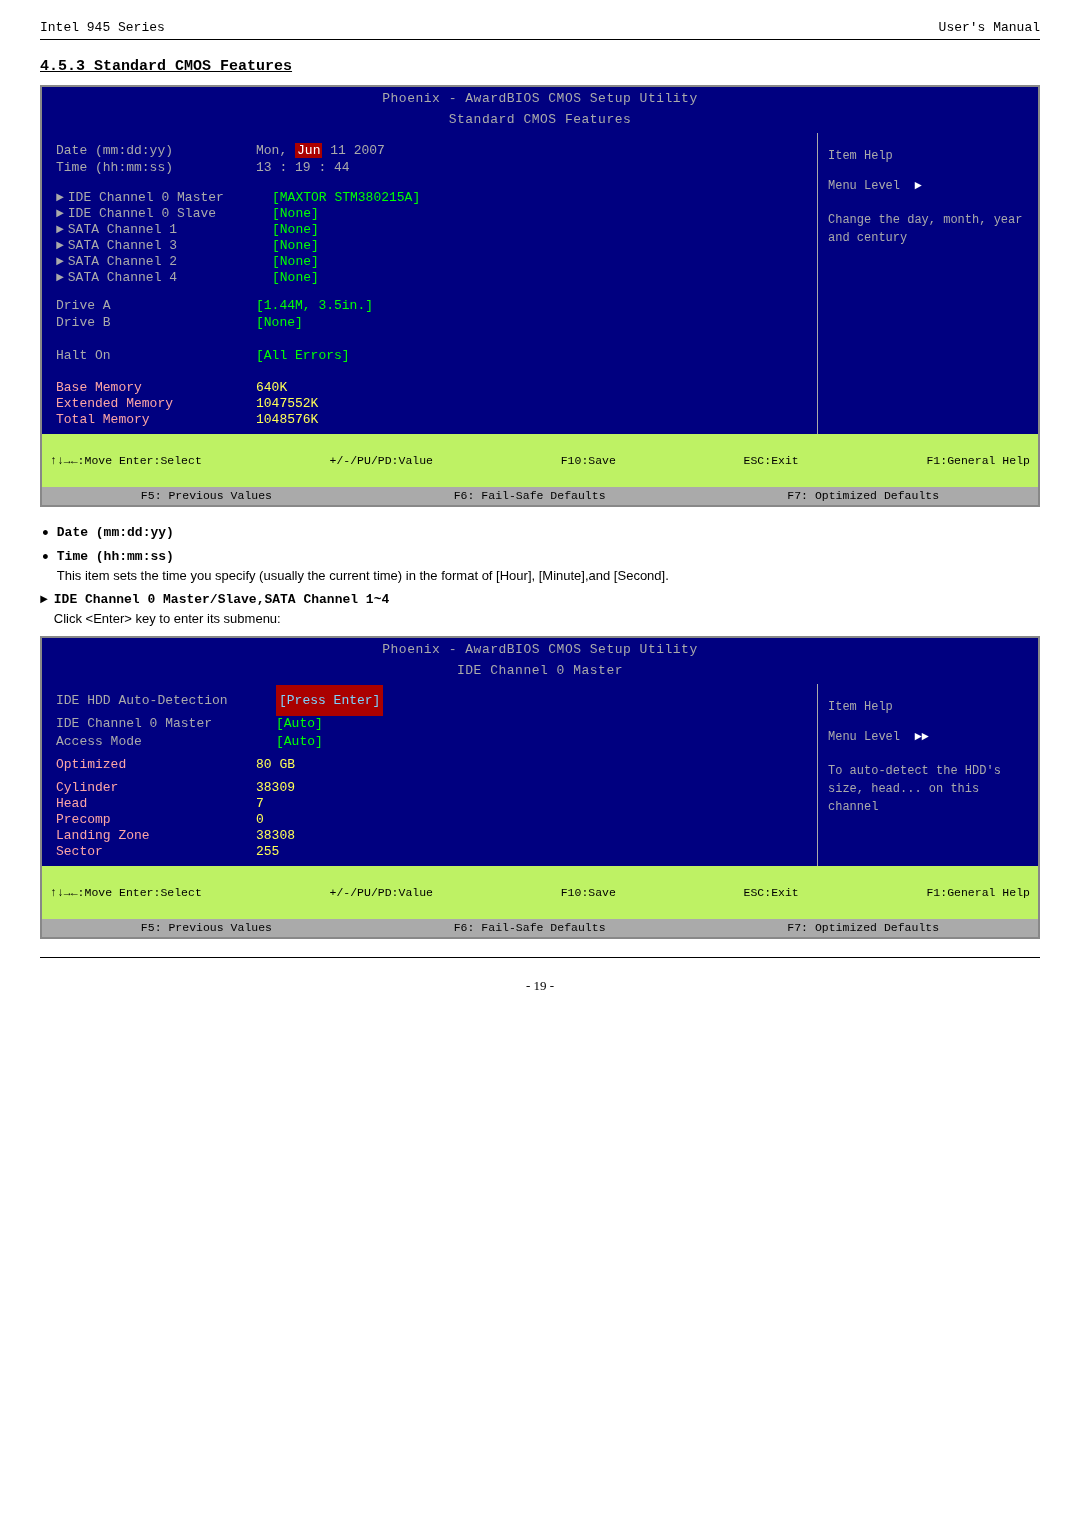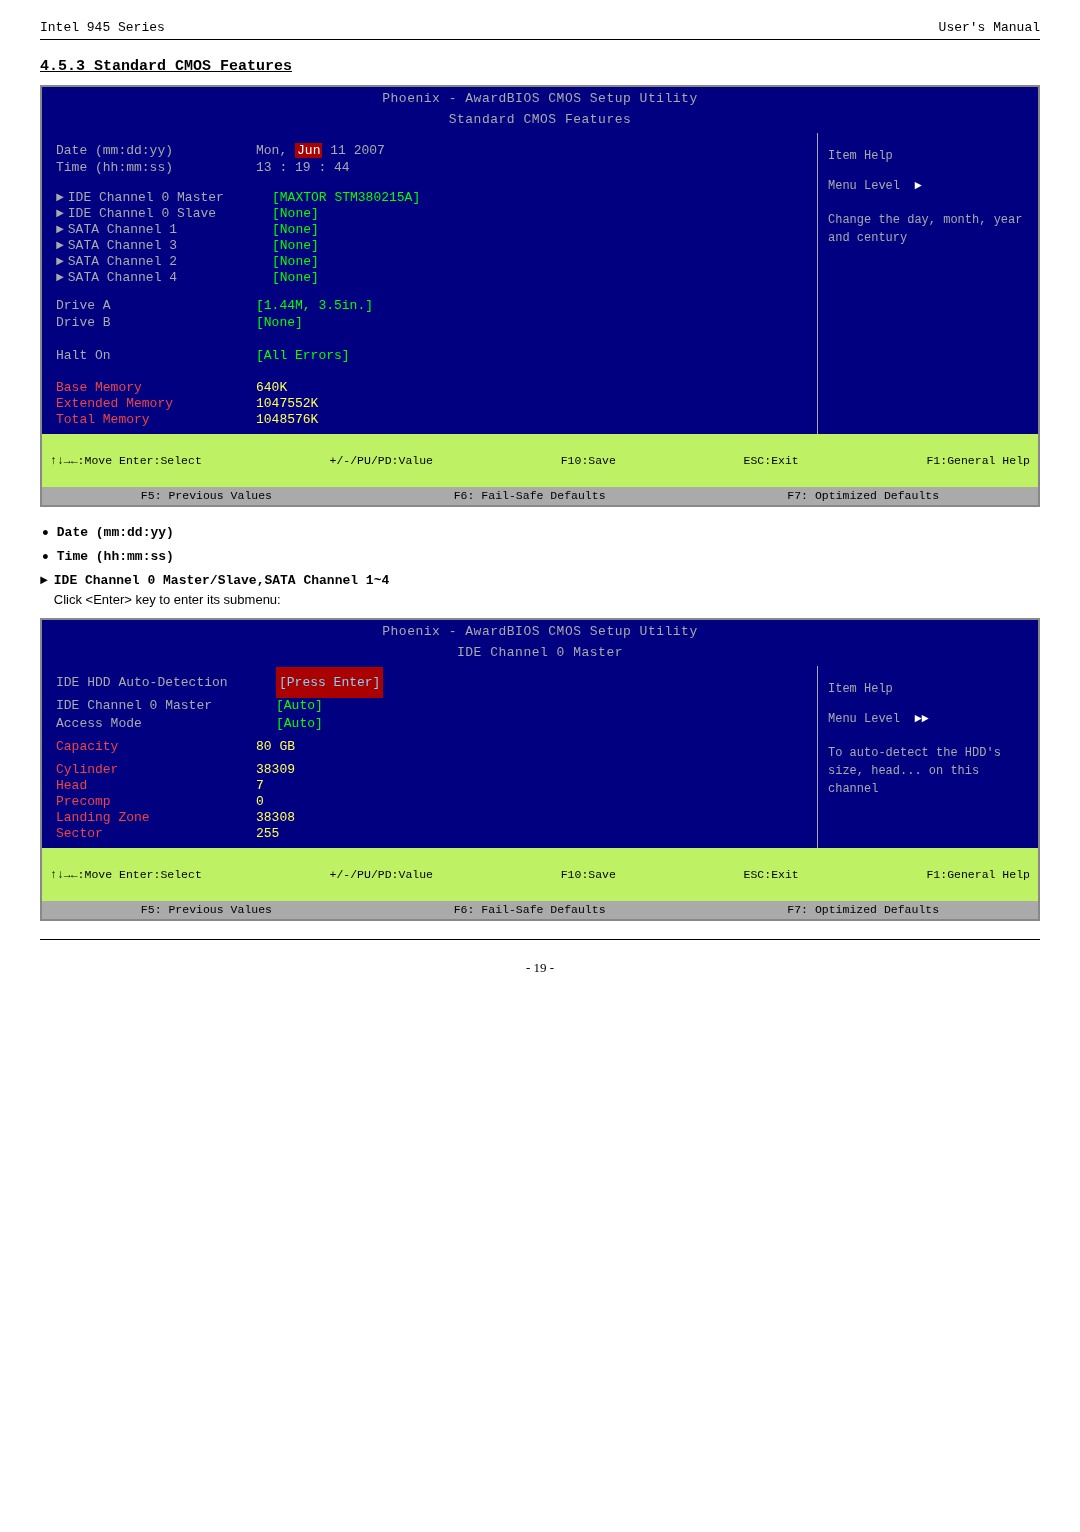--- a/index.html
+++ b/index.html
@@ -106,21 +106,21 @@
     .bios-halt-row {
       display: flex;
       margin: 6px 0 6px 0;
     }
     .bios-halt-value { color: #00ff00; }
 
     .bios-mem-row {
       display: flex;
       margin: 1px 0;
     }
-    .bios-mem-label { color: #ef4444; width: 200px; }
+    .bios-mem-label { color: #fca5a5; width: 200px; }
     .bios-mem-value { color: #ffff55; }
 
     .bios-footer {
       background: #bef264;
       color: #000;
       display: flex;
       justify-content: space-between;
       padding: 20px 8px;
       font-size: 11.5px;
     }
@@ -332,20 +332,21 @@
     <span class="desc-bullet-dot">•</span>
     <div class="desc-bullet-content">
       <div class="desc-title">Date (mm:dd:yy)</div>
     </div>
   </div>
 
   <div class="desc-bullet">
     <span class="desc-bullet-dot">•</span>
     <div class="desc-bullet-content">
       <div class="desc-title">Time (hh:mm:ss)</div>
+      <div class="desc-text">This item sets the time you specify (usually the current time) in the format of [Hour], [Minute],and [Second].</div>
     </div>
   </div>
 
   <div class="arrow-item">
     <span class="arrow-bullet">►</span>
     <div class="arrow-content">
       <div class="arrow-title">IDE Channel 0 Master/Slave,SATA Channel 1~4</div>
       <div class="arrow-text">Click &lt;Enter&gt; key to enter its submenu:</div>
     </div>
   </div>
@@ -369,21 +370,21 @@
         <div class="bios2-label">IDE Channel 0 Master</div>
         <div class="bios2-value">[Auto]</div>
       </div>
 
       <div class="bios2-row" style="margin-bottom:8px;">
         <div class="bios2-label">Access Mode</div>
         <div class="bios2-value">[Auto]</div>
       </div>
 
       <div class="bios-mem-row">
-        <div class="bios-mem-label">Capacity</div>
+        <div class="bios-mem-label">Optimized</div>
         <div class="bios-mem-value">80 GB</div>
       </div>
       <div class="spacer"></div>
       <div class="bios-mem-row">
         <div class="bios-mem-label">Cylinder</div>
         <div class="bios-mem-value">38309</div>
       </div>
       <div class="bios-mem-row">
         <div class="bios-mem-label">Head</div>
         <div class="bios-mem-value">7</div>

